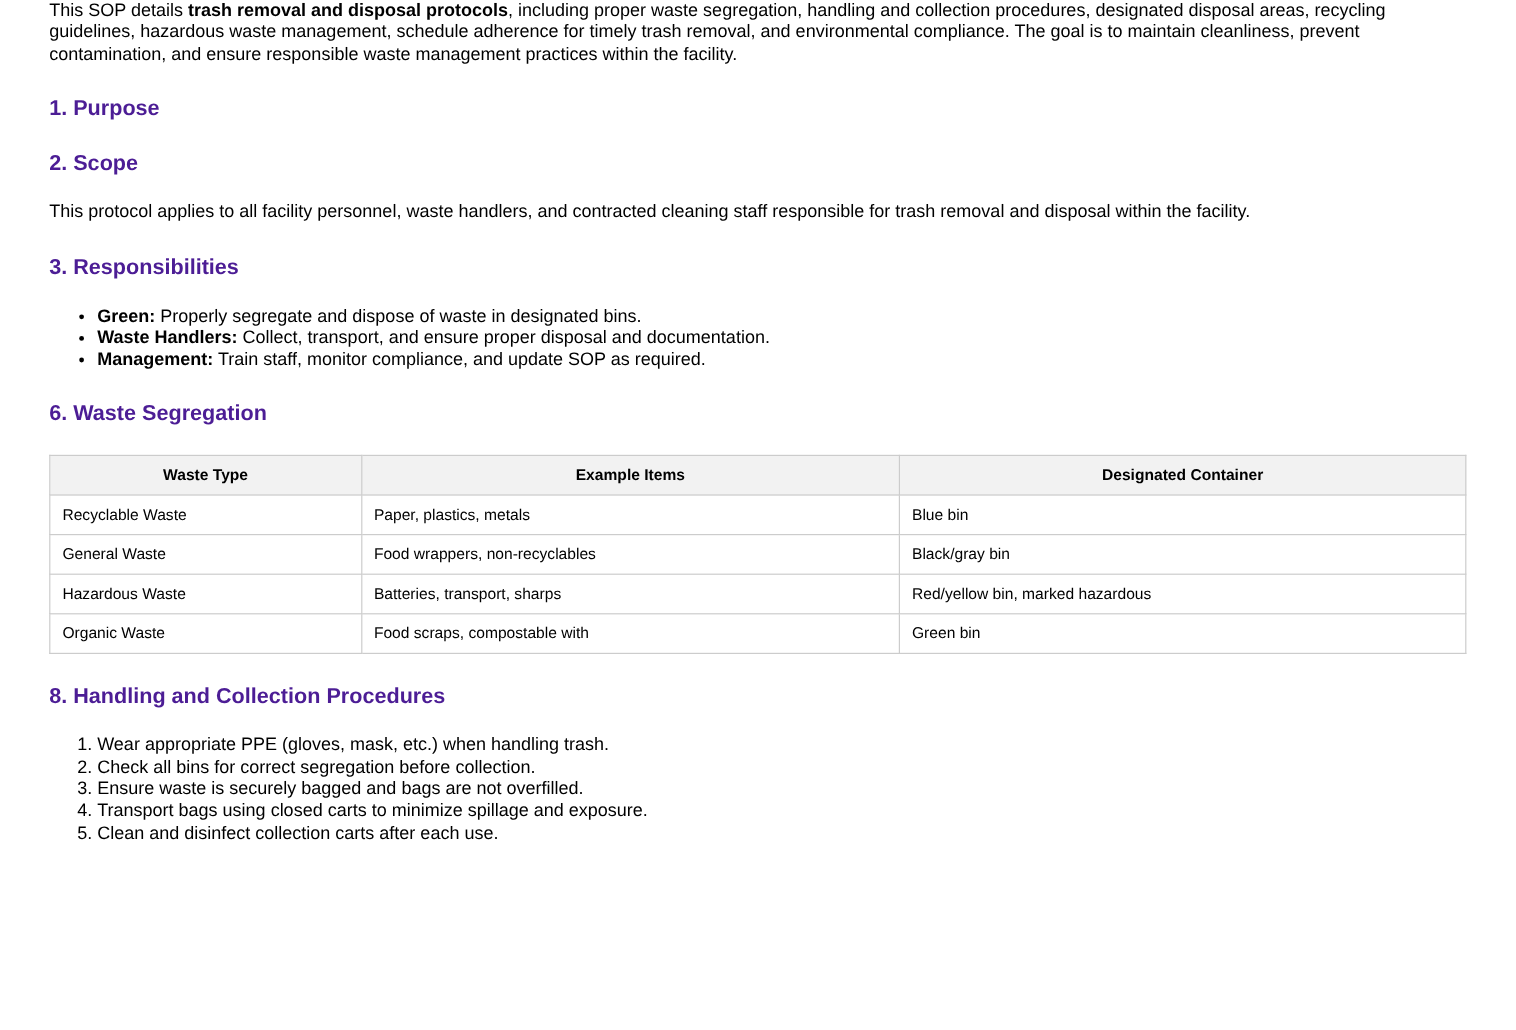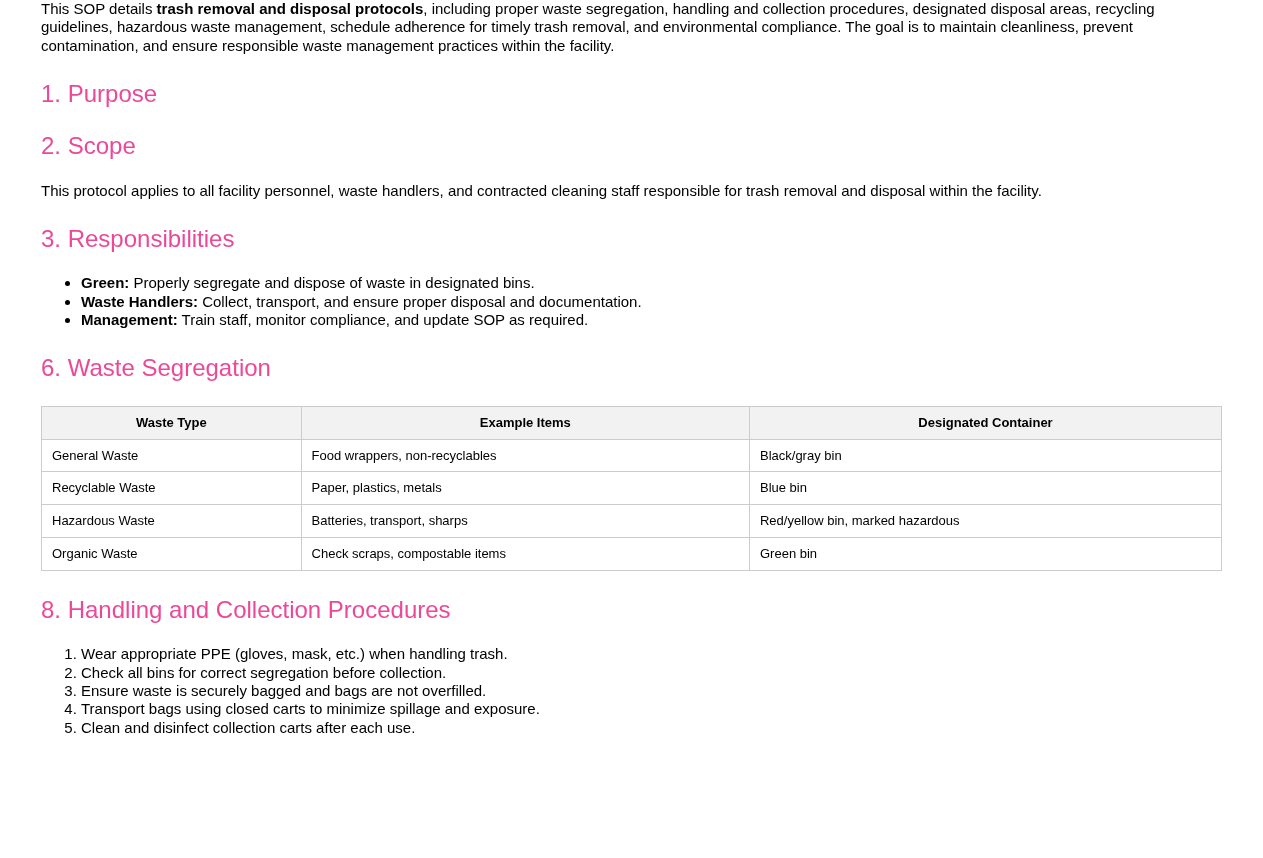--- a/index.html
+++ b/index.html
@@ -21,24 +21,24 @@
     padding: 0 41px;
   }
   h1.doc-title {
     font-size: 29px;
     line-height: 1.1;
     font-weight: bold;
     color: #2e4a66;
     margin: 42px 0 24px 0;
   }
   h2.section-heading {
-    font-size: 24px;
+    font-size: 18px;
     line-height: 1.1;
-    font-weight: normal;
-    color: #ec4899;
+    font-weight: bold;
+    color: #4c1d95;
     margin: 26px 0 22px 0;
   }
   p.body-text {
     margin: 0 0 15px 0;
   }
   .bold { font-weight: bold; }
   ul.bullet-list, ol.numbered-list {
     margin: 0 0 15px 0;
     padding-left: 40px;
   }
@@ -95,37 +95,37 @@
   <table class="waste-table">
     <thead>
       <tr>
         <th class="col-waste-type">Waste Type</th>
         <th class="col-example-items">Example Items</th>
         <th class="col-container">Designated Container</th>
       </tr>
     </thead>
     <tbody>
       <tr>
+        <td>Recyclable Waste</td>
+        <td>Paper, plastics, metals</td>
+        <td>Blue bin</td>
+      </tr>
+      <tr>
         <td>General Waste</td>
         <td>Food wrappers, non-recyclables</td>
         <td>Black/gray bin</td>
-      </tr>
-      <tr>
-        <td>Recyclable Waste</td>
-        <td>Paper, plastics, metals</td>
-        <td>Blue bin</td>
       </tr>
       <tr>
         <td>Hazardous Waste</td>
         <td>Batteries, transport, sharps</td>
         <td>Red/yellow bin, marked hazardous</td>
       </tr>
       <tr>
         <td>Organic Waste</td>
-        <td>Check scraps, compostable items</td>
+        <td>Food scraps, compostable with</td>
         <td>Green bin</td>
       </tr>
     </tbody>
   </table>
 
   <h2 class="section-heading">8. Handling and Collection Procedures</h2>
   <ol class="numbered-list">
     <li>Wear appropriate PPE (gloves, mask, etc.) when handling trash.</li>
     <li>Check all bins for correct segregation before collection.</li>
     <li>Ensure waste is securely bagged and bags are not overfilled.</li>

